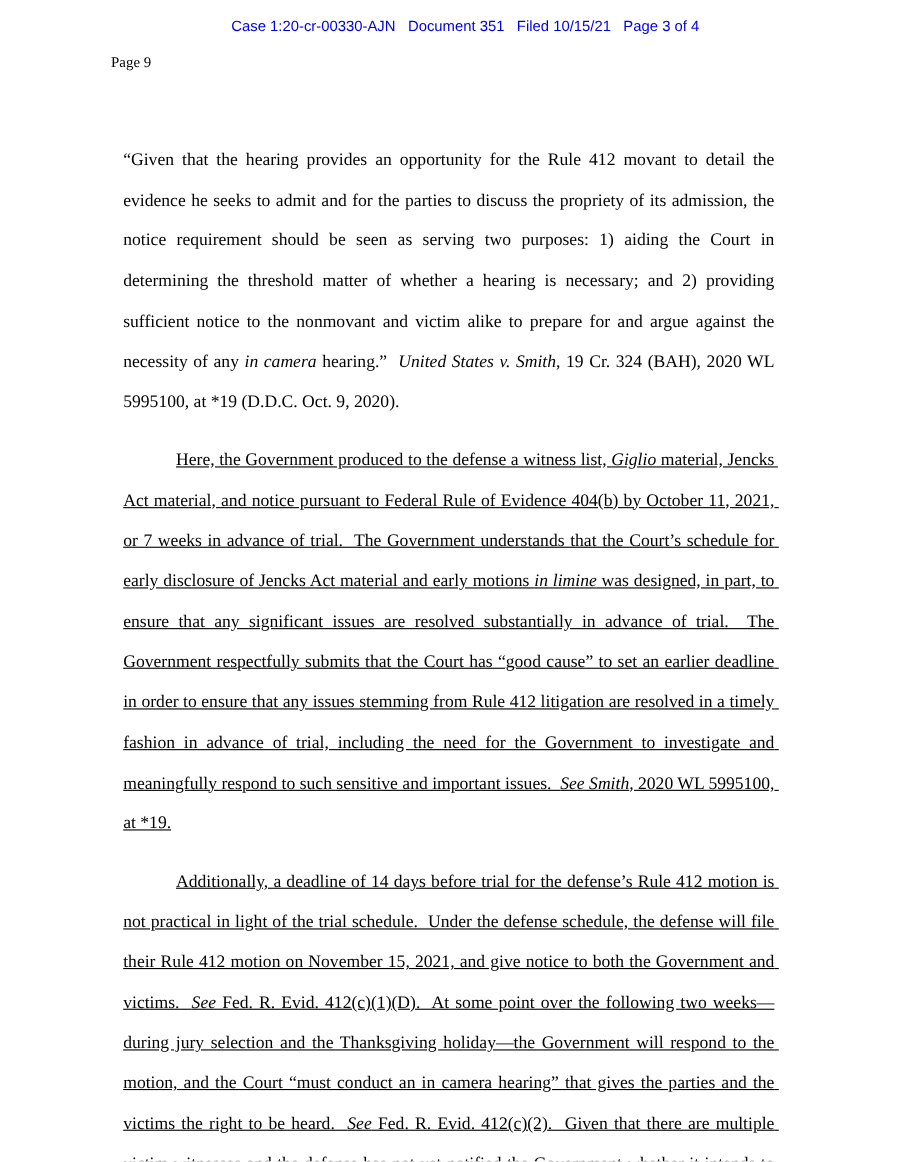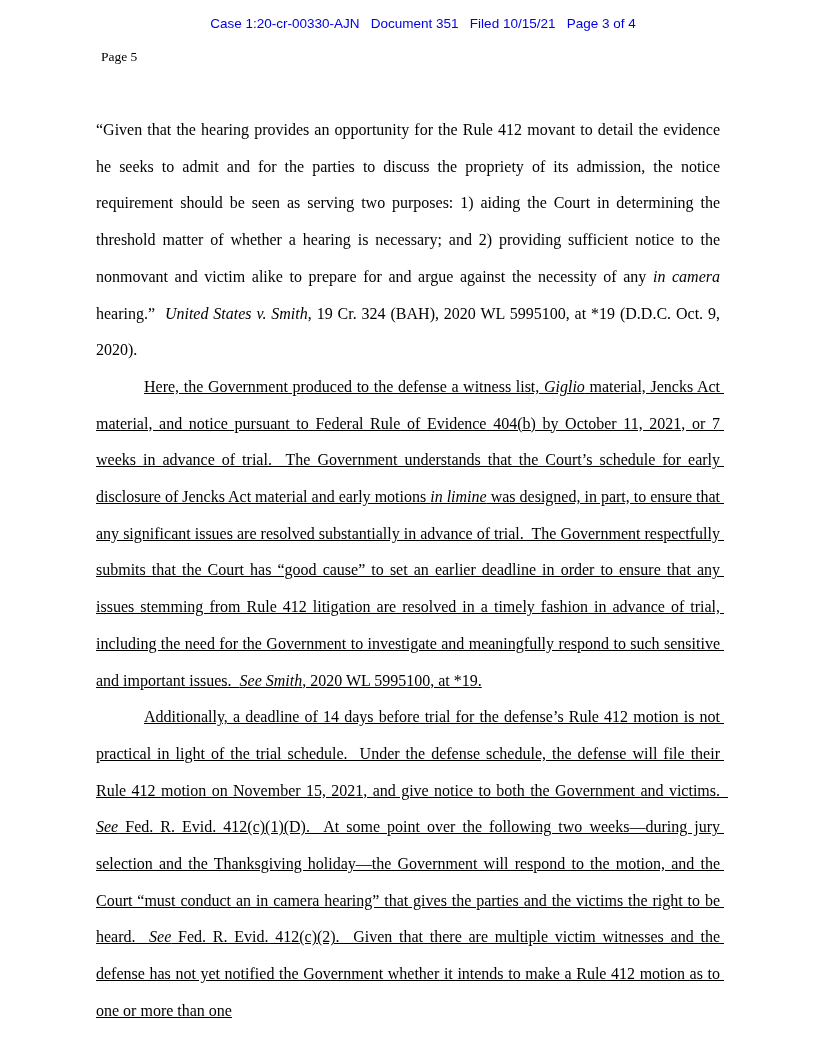--- a/index.html
+++ b/index.html
@@ -38,35 +38,35 @@
   .doc-body {
     position: absolute;
     top: 112px;
     left: 96px;
     width: 624px;
     font-size: 16px;
     line-height: 36.7px;
     text-align: justify;
   }
   .para {
-    margin: 0;
+    margin: 16px;
     white-space: pre-wrap;
   }
   .para.indent {
     text-indent: 48px;
     text-decoration: underline;
   }
   .italic {
     font-style: italic;
   }
 </style>
 </head>
 <body>
 
 <div class="page">
   <div class="stamp" style="color: rgb(0, 0, 230);">Case 1:20-cr-00330-AJN   Document 351   Filed 10/15/21   Page 3 of 4</div>
-  <div class="page-label">Page 5</div>
+  <div class="page-label">Page 9</div>
   <div class="doc-body">
       <p class="para"><span>“Given that the hearing provides an opportunity for the Rule 412 movant to detail the evidence he seeks to admit and for the parties to discuss the propriety of its admission, the notice requirement should be seen as serving two purposes: 1) aiding the Court in determining the threshold matter of whether a hearing is necessary; and 2) providing sufficient notice to the nonmovant and victim alike to prepare for and argue against the necessity of any </span><span class="italic">in camera</span><span> hearing.”  </span><span class="italic">United States v. Smith</span><span>, 19 Cr. 324 (BAH), 2020 WL 5995100, at *19 (D.D.C. Oct. 9, 2020).</span></p>
       <p class="para indent"><span>Here, the Government produced to the defense a witness list, </span><span class="italic">Giglio</span><span> material, Jencks Act material, and notice pursuant to Federal Rule of Evidence 404(b) by October 11, 2021, or 7 weeks in advance of trial.  The Government understands that the Court’s schedule for early disclosure of Jencks Act material and early motions </span><span class="italic">in limine</span><span> was designed, in part, to ensure that any significant issues are resolved substantially in advance of trial.  The Government respectfully submits that the Court has “good cause” to set an earlier deadline in order to ensure that any issues stemming from Rule 412 litigation are resolved in a timely fashion in advance of trial, including the need for the Government to investigate and meaningfully respond to such sensitive and important issues.  </span><span class="italic">See Smith</span><span>, 2020 WL 5995100, at *19.</span></p>
       <p class="para indent"><span>Additionally, a deadline of 14 days before trial for the defense’s Rule 412 motion is not practical in light of the trial schedule.  Under the defense schedule, the defense will file their Rule 412 motion on November 15, 2021, and give notice to both the Government and victims.  </span><span class="italic">See</span><span> Fed. R. Evid. 412(c)(1)(D).  At some point over the following two weeks—during jury selection and the Thanksgiving holiday—the Government will respond to the motion, and the Court “must conduct an in camera hearing” that gives the parties and the victims the right to be heard.  </span><span class="italic">See</span><span> Fed. R. Evid. 412(c)(2).  Given that there are multiple victim witnesses and the defense has not yet notified the Government whether it intends to make a Rule 412 motion as to one or more than one</span></p>
     </div>
 </div>
 
 </body></html>

